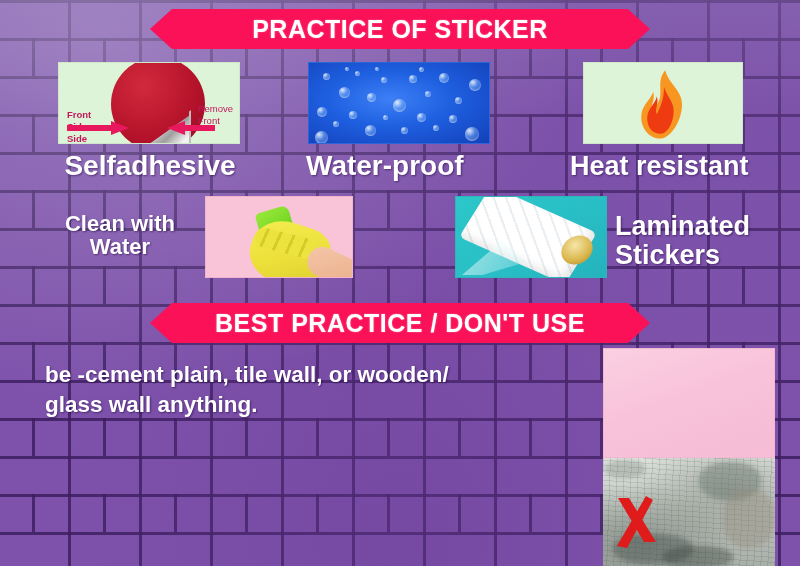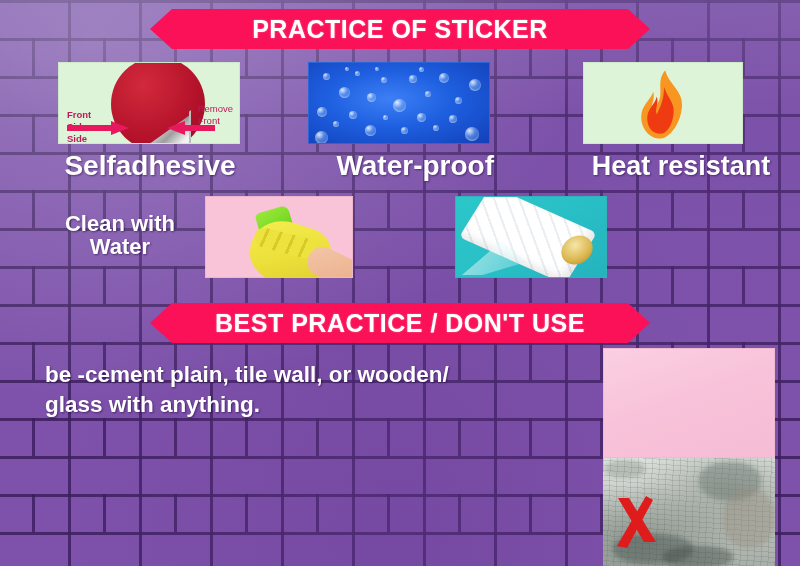--- a/index.html
+++ b/index.html
@@ -169,22 +169,22 @@
   #tileDamp .patch{ position:absolute; border-radius:45%; filter:blur(2px); }
   #tileDamp .xmark{ position:absolute; left:10px; top:36px; width:48px; height:56px; }
 
   
   .cap{
     position:absolute; color:#ffffff; font-weight:bold;
     text-shadow:1px 1px 2px rgba(40,10,70,.55);
     line-height:1.06;
   }
   #capAdhesive{ left:50px;  top:151px; width:200px; font-size:28px; text-align:center; }
-  #capWater{    left:306px; top:151px; width:188px; font-size:28px; text-align:right; }
-  #capHeat{     left:570px; top:152px; width:222px; font-size:27px; text-align:center; }
+  #capWater{    left:306px; top:151px; width:188px; font-size:28px; text-align:left; }
+  #capHeat{     left:570px; top:152px; width:222px; font-size:27px; }
   #capClean{    left:36px;  top:212px; width:168px; font-size:22px; text-align:center; }
   #capLam{      left:615px; top:212px; width:180px; font-size:27px; text-align:left; }
 
   
   .body-text{
     position:absolute; color:#ffffff; font-weight:bold; font-size:22.5px;
     line-height:30px; text-shadow:1px 1px 2px rgba(40,10,70,.6);
   }
   #para1{ left:45px; top:360px; width:555px; }
   #para2{ left:45px; top:487px; width:555px; }
@@ -274,29 +274,31 @@
   <div class="roll"></div>
   <div class="core"></div>
   <div class="film"></div>
 </div>
 
 <div class="cap" id="capClean">
   <div>Clean with</div>
   <div>Water</div>
 </div>
 <div class="cap" id="capLam">
+  <div>Laminated</div>
+  <div>Stickers</div>
 </div>
 
 <div class="banner" id="banner2">
   <span>BEST PRACTICE / DON'T USE</span>
 </div>
 
 <div class="body-text" id="para1">
   <div>be -cement plain, tile wall, or wooden/</div>
-  <div>glass with anything.</div>
+  <div>glass wall anything.</div>
 </div>
 
 <div class="body-text" id="para2">
 </div>
 
 <div class="tile" id="tilePink"></div>
 
 <div class="tile" id="tileDamp">
   <div class="patch" style="left:96px;  top:4px;  width:62px; height:38px; background:rgba(105,118,110,.45);"></div>
   <div class="patch" style="left:120px; top:30px; width:52px; height:60px; background:rgba(150,140,125,.40);"></div>

